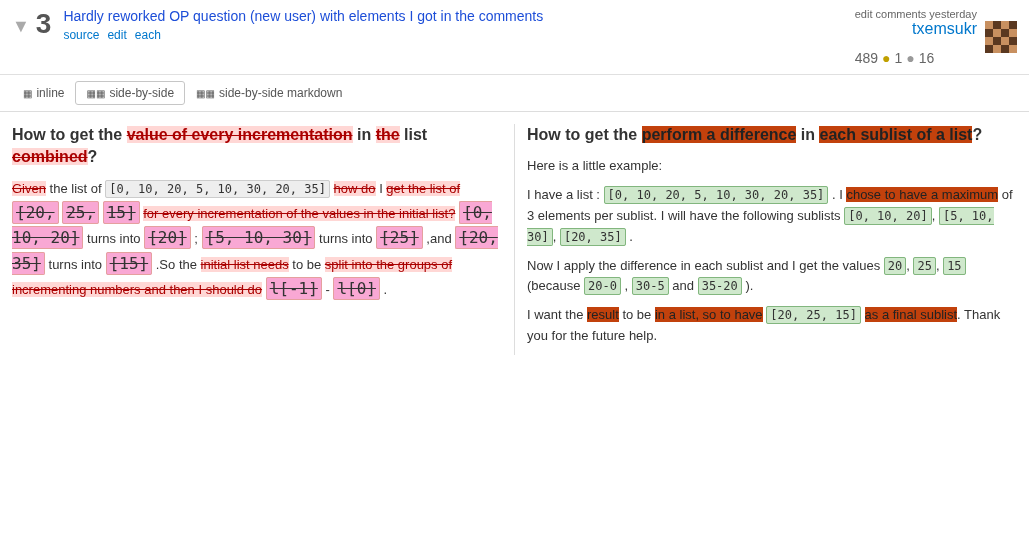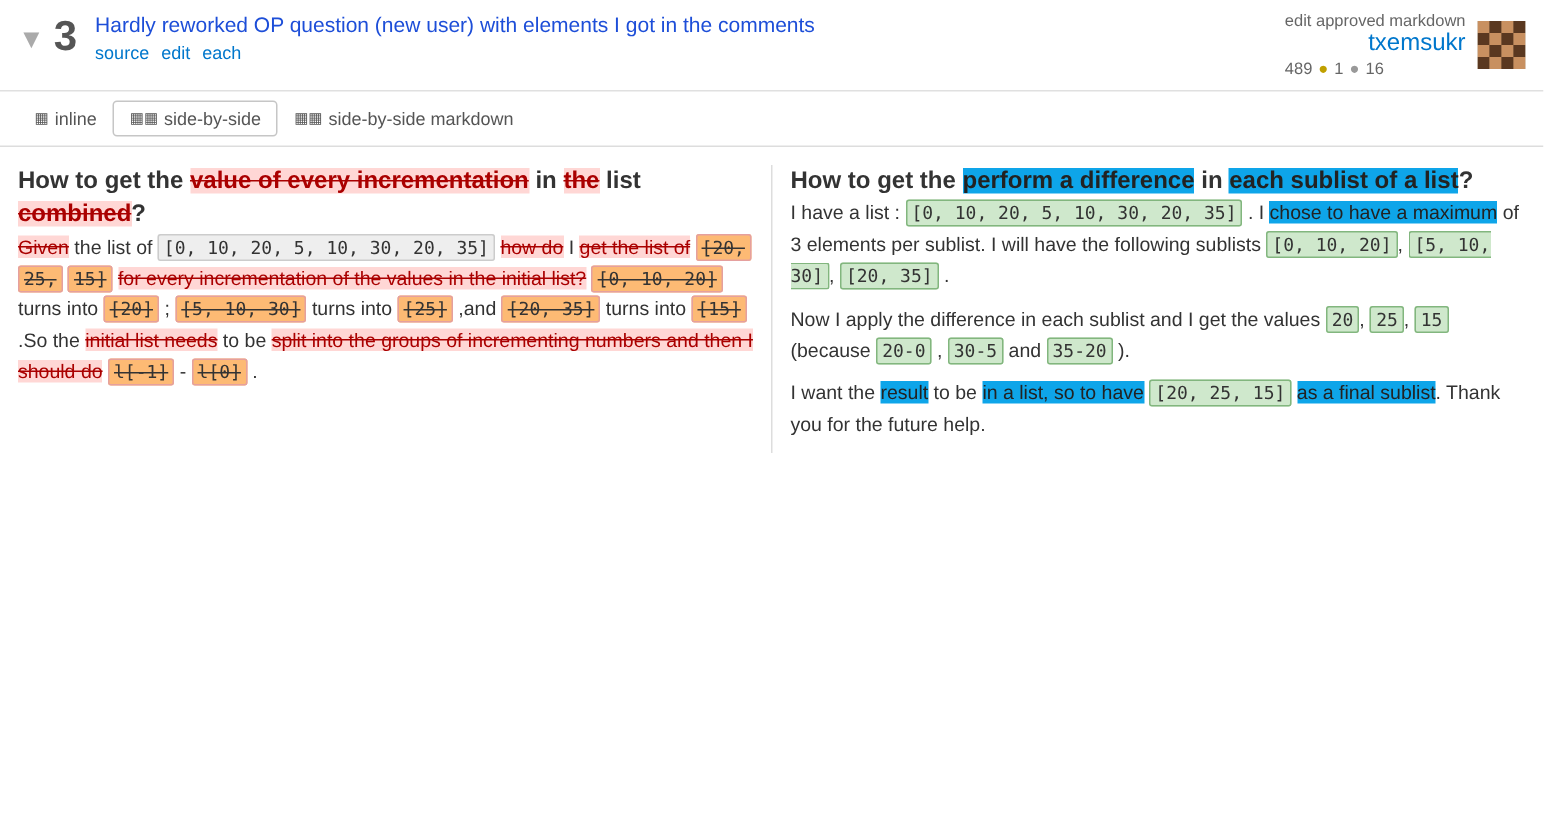--- a/index.html
+++ b/index.html
@@ -13,50 +13,50 @@
     .vote-count { font-size: 28px; font-weight: bold; color: #555; display: flex; align-items: center; gap: 6px; }
     .vote-arrow { color: #aaa; font-size: 18px; margin-top: 4px; }
     .title-section {}
     .title { font-size: 14px; color: #1d4ed8; margin-bottom: 4px; }
     .title-actions { display: flex; gap: 8px; text-align: center; }
     .title-actions a { color: #0077cc; font-size: 12px; text-decoration: none; }
     .header-right { display: flex; align-items: center; gap: 8px; }
     .user-info { text-align: right; }
     .edit-line { font-size: 11px; color: #666; }
     .username { font-size: 16px; color: #0077cc; }
-    .rep-badges { font-size: 11px; color: #666; display: flex; gap: 4px; margin-top: 2px; }
+    .rep-badges { font-size: 14px; color: #666; display: flex; gap: 4px; margin-top: 12px; }
     .badge-gold { color: #c0a000; }
     .badge-silver { color: #999; }
     .avatar { width: 32px; height: 32px; }
 
     
     .tabs { display: flex; gap: 0; padding: 6px 12px; border-bottom: 1px solid #ddd; }
     .tab { padding: 4px 10px; font-size: 12px; cursor: pointer; border: 1px solid transparent; border-radius: 3px; display: flex; align-items: center; gap: 4px; color: #555; }
     .tab.active { background: #fff; border-color: #c6c6c6; }
     .tab-icon { font-size: 10px; }
 
     
     .diff-container { display: flex; gap: 0; padding: 12px; }
     .diff-pane { flex: 1; padding: 0 12px; }
     .diff-pane:first-child { border-right: 1px solid #ddd; padding-left: 0; }
     .diff-pane:last-child { padding-right: 0; }
 
     
     .diff-content { font-size: 13px; line-height: 1.6; }
-    .diff-content h2 { font-size: 16px; font-weight: bold; line-height: 1.4; }
+    .diff-content h2 { font-size: 16px; font-weight: bold; margin-bottom: 10px; line-height: 1.4; }
     .diff-content p { margin-bottom: 8px; }
 
     
     .del { background-color: #ffd7d5; text-decoration: line-through; color: #a00; }
     
-    .ins { background-color: #0ea5e9; color: #222; }
+    .ins { background-color: #c2410c; color: #222; }
     
     .code { font-family: monospace; background: #eee; border: 1px solid #ccc; padding: 1px 3px; font-size: 12px; border-radius: 2px; }
     .code-ins { font-family: monospace; background: #cfe8cc; border: 1px solid #82b67e; padding: 1px 3px; font-size: 12px; border-radius: 2px; }
-    .code-del { font-family: monospace; background: #fdba74; border: 1px solid #e5a09e; padding: 1px 3px; font-size: 12px; border-radius: 2px; text-decoration: line-through; }
+    .code-del { font-family: monospace; background: #f9a8d4; border: 1px solid #e5a09e; padding: 1px 3px; font-size: 16px; border-radius: 2px; text-decoration: line-through; }
   </style>
 </head>
 <body>
 
 <div class="container">
 
   <div class="header">
     <div class="header-left">
       <div class="vote-count">
         <span class="vote-arrow">▼</span>
@@ -67,21 +67,21 @@
         <div class="title-actions">
           <a>source</a>
           <a>edit</a>
           <a>each</a>
         </div>
       </div>
     </div>
     <div class="header-right">
       <div class="user-info">
         <div class="edit-line">
-          <span>edit approved markdown</span>
+          <span>edit comments yesterday</span>
         </div>
         <div class="username">txemsukr</div>
         <div class="rep-badges">
           <span>489</span>
           <span class="badge-gold">●</span>
           <span>1</span>
           <span class="badge-silver">●</span>
           <span>16</span>
         </div>
       </div>
@@ -138,20 +138,23 @@
       </div>
     </div>
 
     <div class="diff-pane">
       <div class="diff-content">
         <h2>
           How to get the <span class="ins">perform a difference</span> in <span class="ins">each sublist of a list</span>?
         </h2>
 
 
+        <p>
+          Here is a little example:
+        </p>
 
         <p>
           I have a list : <span class="code-ins">[0, 10, 20, 5, 10, 30, 20, 35]</span> . I <span class="ins">chose to have a maximum</span> of 3 elements per sublist. I will have the following sublists <span class="code-ins">[0, 10, 20]</span>, <span class="code-ins">[5, 10, 30]</span>, <span class="code-ins">[20, 35]</span> .
         </p>
 
         <p>
           Now I apply the difference in each sublist and I get the values <span class="code-ins">20</span>, <span class="code-ins">25</span>, <span class="code-ins">15</span> (because <span class="code-ins">20-0</span> , <span class="code-ins">30-5</span> and <span class="code-ins">35-20</span> ).
         </p>
 
         <p>

